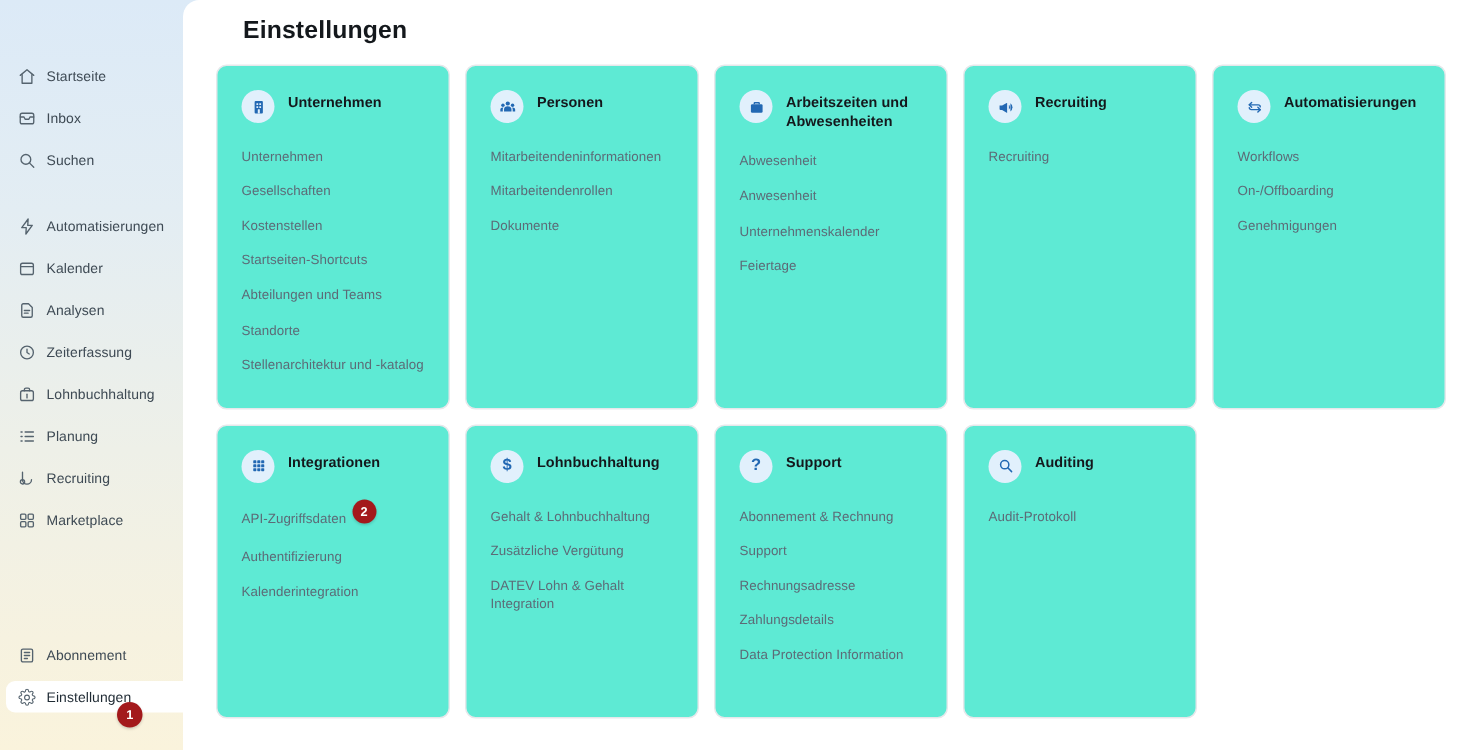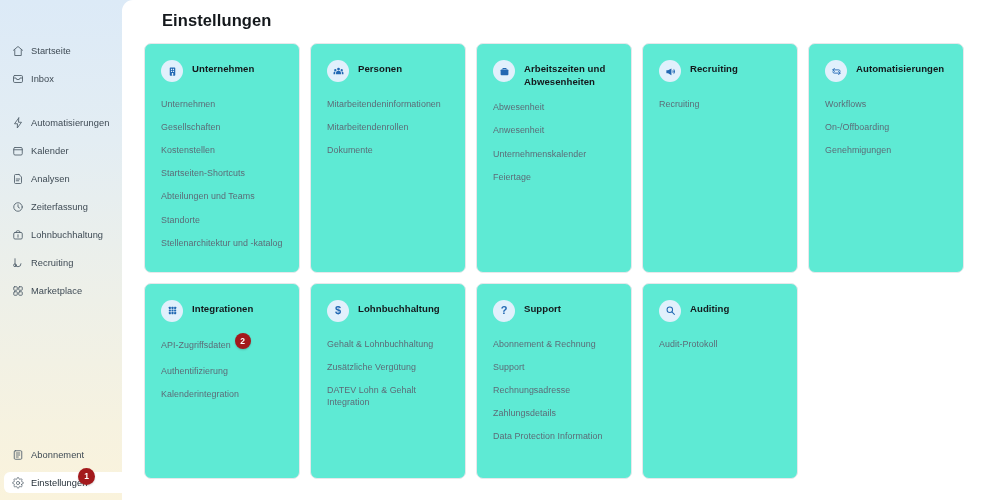--- a/index.html
+++ b/index.html
@@ -45,21 +45,21 @@
   .side-item .lbl {
     font-size: 9.3px;
     color: #3e4a54;
     letter-spacing: .05px;
     white-space: nowrap;
   }
   .side-gap { height: 16px; }
 
   .side-bottom {
     position: absolute;
-    left: 0; bottom: 0;
+    left: 0; bottom: 18px;
     width: 122px;
   }
   .side-item.active {
     background: #ffffff;
     border-radius: 6px 0 0 6px;
     margin-left: 4px;
     padding-left: 7px;
     width: 118px;
   }
   .side-item.active .lbl { color: #1f2a33; }
@@ -182,20 +182,29 @@
         </div>
         <div class="side-item">
           <span class="ic">
             <svg viewBox="0 0 24 24" fill="none" stroke="currentColor" stroke-width="1.8" stroke-linecap="round" stroke-linejoin="round">
               <rect x="3" y="5" width="18" height="14" rx="2.5"></rect>
               <path d="M3 10h5l1.5 3h5L16 10h5"></path>
             </svg>
           </span>
           <span class="lbl">Inbox</span>
         </div>
+        <div class="side-item">
+          <span class="ic">
+            <svg viewBox="0 0 24 24" fill="none" stroke="currentColor" stroke-width="1.8" stroke-linecap="round" stroke-linejoin="round">
+              <circle cx="10.5" cy="10.5" r="6.5"></circle>
+              <path d="M15.5 15.5 21 21"></path>
+            </svg>
+          </span>
+          <span class="lbl">Suchen</span>
+        </div>
         <div class="side-gap"></div>
         <div class="side-item">
           <span class="ic">
             <svg viewBox="0 0 24 24" fill="none" stroke="currentColor" stroke-width="1.8" stroke-linecap="round" stroke-linejoin="round">
               <path d="M13.5 2 5 13.5h6L10.5 22 19 10.5h-6L13.5 2z"></path>
             </svg>
           </span>
           <span class="lbl">Automatisierungen</span>
         </div>
         <div class="side-item">
@@ -227,20 +236,29 @@
         </div>
         <div class="side-item">
           <span class="ic">
             <svg viewBox="0 0 24 24" fill="none" stroke="currentColor" stroke-width="1.8" stroke-linecap="round" stroke-linejoin="round">
               <rect x="3.5" y="7" width="17" height="13" rx="2.5"></rect>
               <path d="M8.5 7V5.5a2 2 0 0 1 2-2h3a2 2 0 0 1 2 2V7"></path>
               <path d="M12 11.5v5"></path>
             </svg>
           </span>
           <span class="lbl">Lohnbuchhaltung</span>
+        </div>
+        <div class="side-item">
+          <span class="ic">
+            <svg viewBox="0 0 24 24" fill="none" stroke="currentColor" stroke-width="1.8" stroke-linecap="round" stroke-linejoin="round">
+              <path d="M9.5 6h11M9.5 12h11M9.5 18h11"></path>
+              <path d="M4 6h1.5M4 12h1.5M4 18h1.5"></path>
+            </svg>
+          </span>
+          <span class="lbl">Planung</span>
         </div>
         <div class="side-item">
           <span class="ic">
             <svg viewBox="0 0 24 24" fill="none" stroke="currentColor" stroke-width="1.8" stroke-linecap="round" stroke-linejoin="round">
               <path d="M6 3.5v10a6 6 0 0 0 12 0"></path>
               <circle cx="6" cy="16.5" r="2.8"></circle>
             </svg>
           </span>
           <span class="lbl">Recruiting</span>
         </div>

